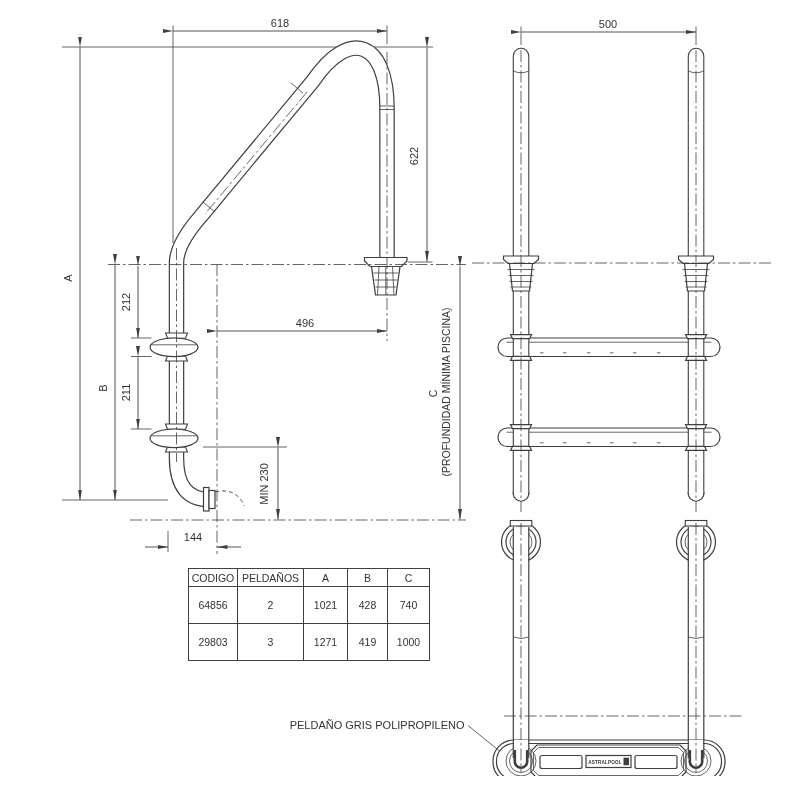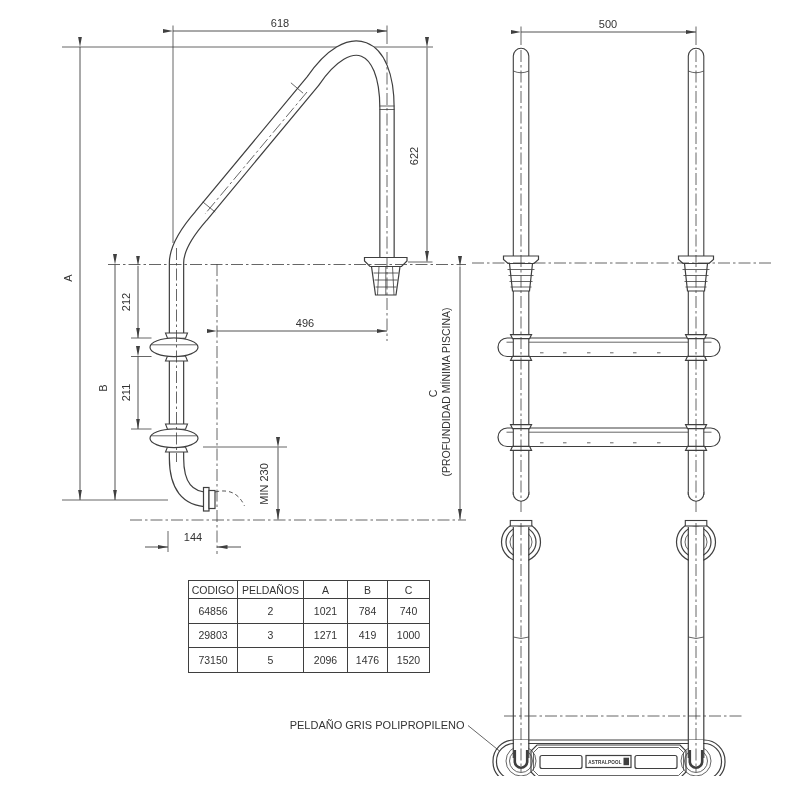--- a/index.html
+++ b/index.html
@@ -15,21 +15,21 @@
   .cl   {fill:none;stroke:#3f3f3f;stroke-width:0.8;stroke-dasharray:12 3 2.5 3;}
   .ph   {fill:none;stroke:#3f3f3f;stroke-width:0.9;stroke-dasharray:4 3;}
   .tubeO{fill:none;stroke:#3f3f3f;stroke-width:15.5;stroke-linejoin:round;stroke-linecap:butt;}
   .tubeI{fill:none;stroke:#ffffff;stroke-width:13.1;stroke-linejoin:round;stroke-linecap:butt;}
   .wfill{fill:#ffffff;}
   .dt   {font:11px "Liberation Sans",sans-serif;fill:#333;}
   .dts  {font:10.5px "Liberation Sans",sans-serif;fill:#333;}
   .logoT{font:4.6px "Liberation Sans",sans-serif;fill:#333;letter-spacing:.2px;font-weight:bold;}
   .ucap {fill:none;stroke:#3f3f3f;stroke-width:2.6;}
   
-  .specTable{position:absolute;left:188px;top:580px;width:241px;height:93px;
+  .specTable{position:absolute;left:188px;top:568px;width:241px;height:93px;
              border-collapse:collapse;table-layout:fixed;
              font-size:10.5px;color:#333;background:#fff;}
   .specTable th,.specTable td{border:1px solid #3f3f3f;text-align:center;vertical-align:middle;
              padding:0;height:17px;font-weight:normal;overflow:hidden;white-space:nowrap;}
   .specTable{border:1.4px solid #3f3f3f;}
 </style>
 </head>
 <body>
 
 <div class="stage">
@@ -309,33 +309,26 @@
       <th>A</th>
       <th>B</th>
       <th>C</th>
     </tr>
   </thead>
   <tbody>
     <tr>
       <td>64856</td>
       <td>2</td>
       <td>1021</td>
-      <td>784</td>
+      <td>428</td>
       <td>740</td>
     </tr>
     <tr>
       <td>29803</td>
       <td>3</td>
       <td>1271</td>
       <td>419</td>
       <td>1000</td>
     </tr>
-    <tr>
-      <td>73150</td>
-      <td>5</td>
-      <td>2096</td>
-      <td>1476</td>
-      <td>1520</td>
-    </tr>
   </tbody>
 </table>
 
 </div>
 
 </body></html>

